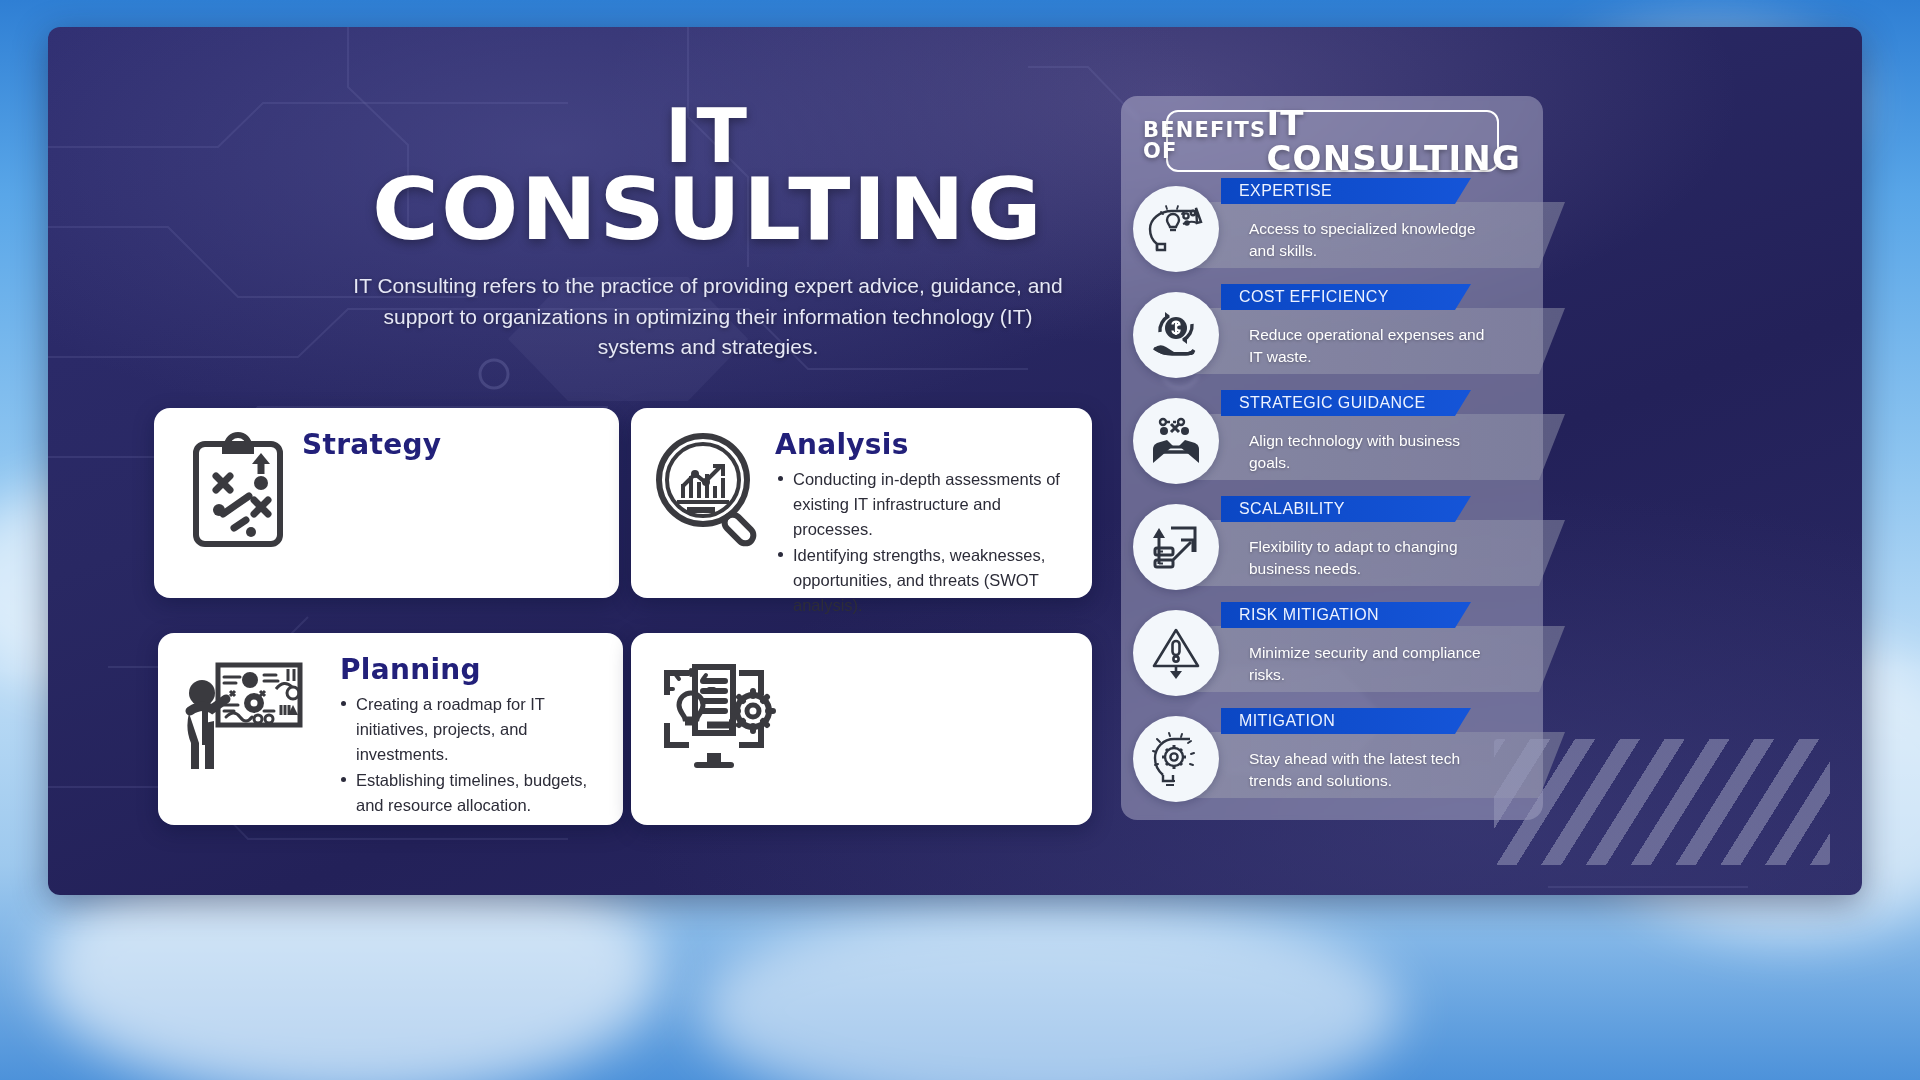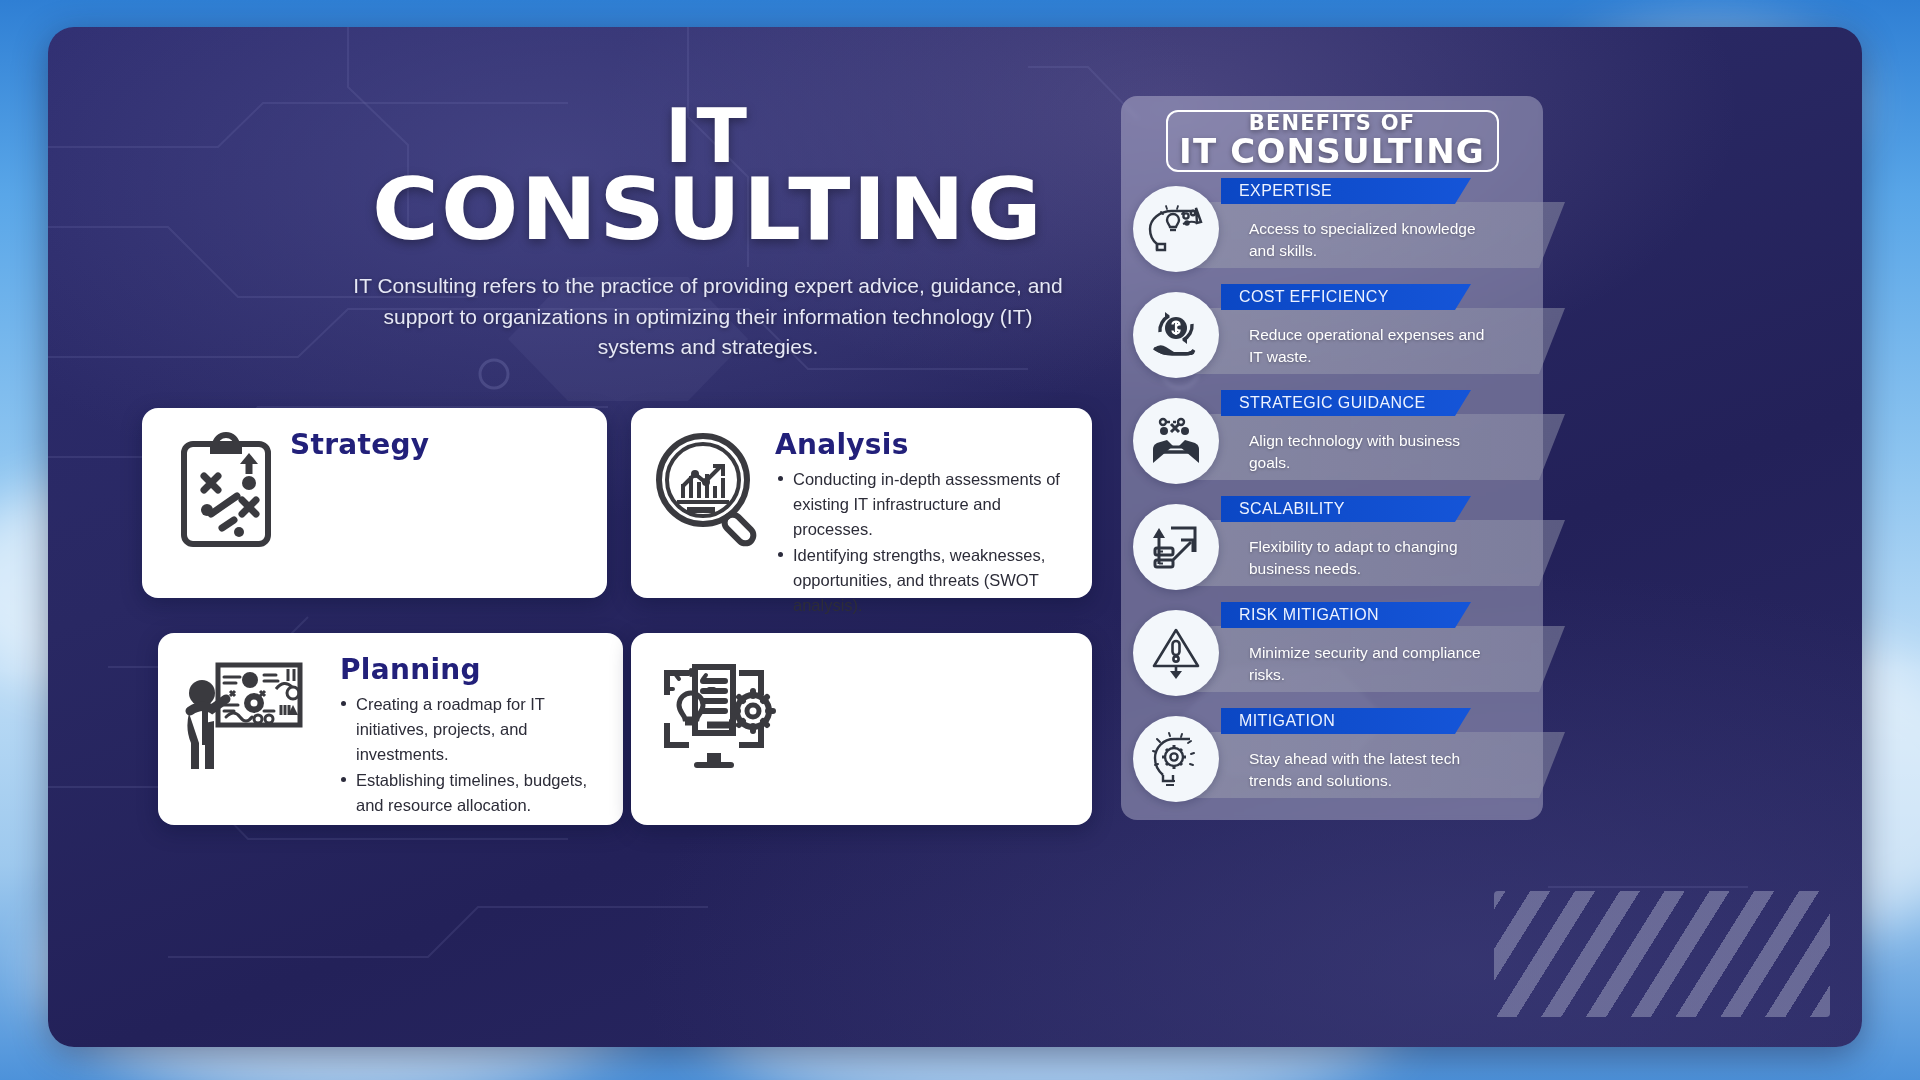--- a/index.html
+++ b/index.html
@@ -12,22 +12,22 @@
   
   .cloud{position:absolute;border-radius:50%;background:rgba(255,255,255,.55);filter:blur(26px);pointer-events:none;}
   .c1{left:-60px;top:470px;width:460px;height:230px;}
   .c2{left:40px;top:840px;width:620px;height:260px;background:rgba(255,255,255,.6);}
   .c3{right:-80px;top:640px;width:420px;height:300px;background:rgba(255,255,255,.5);}
   .c4{right:60px;top:20px;width:300px;height:160px;background:rgba(255,255,255,.35);}
   .c5{left:700px;top:900px;width:700px;height:220px;background:rgba(255,255,255,.5);}
 
   
   .panel{
-    position:absolute;left:48px;top:27px;width:1814px;height:1020px;
-    border-radius:26px;overflow:hidden;
+    position:absolute;left:48px;top:27px;width:1814px;height:868px;
+    border-radius:12px;overflow:hidden;
     background:
       radial-gradient(ellipse 60% 55% at 28% 14%, rgba(86,86,150,.55) 0%, rgba(40,40,95,0) 62%),
       radial-gradient(ellipse 52% 48% at 62% 8%, rgba(120,110,165,.40) 0%, rgba(40,40,95,0) 60%),
       radial-gradient(ellipse 70% 60% at 78% 92%, rgba(70,70,130,.45) 0%, rgba(35,35,88,0) 65%),
       linear-gradient(160deg,#2e2d70 0%,#292863 36%,#232159 62%,#2b2a66 100%);
     box-shadow:0 8px 34px rgba(20,24,60,.45);
   }
   
   .circuit{position:absolute;inset:0;opacity:.5;pointer-events:none;}
 
@@ -60,36 +60,36 @@
   }
   .card ul{list-style:none;}
   .card li{
     position:relative;padding-left:18px;color:#2c2c38;font-size:16.5px;
     line-height:1.5;margin-bottom:2px;
   }
   .card li:before{
     content:"";position:absolute;left:3px;top:9px;width:5px;height:5px;
     border-radius:50%;background:#2b2b3c;
   }
-  #card-strategy{left:0;top:0;width:465px;height:190px;padding-left:28px;}
+  #card-strategy{left:12px;top:0;width:465px;height:190px;padding-left:28px;}
   #card-analysis{left:489px;top:0;width:461px;height:190px;}
   #card-planning{left:16px;top:225px;width:465px;height:192px;gap:26px;}
   #card-implementation{left:489px;top:225px;width:461px;height:192px;}
   #card-strategy h3,#card-planning h3{text-align:left;padding-left:2px;}
   #card-analysis h3,#card-implementation h3{text-align:left;}
 
   
   .benefits{
     position:absolute;left:1073px;top:69px;width:422px;height:724px;
     border-radius:16px;background:rgba(226,228,240,.36);
     backdrop-filter:blur(2px);
   }
   .ben-head{
     margin:14px auto 6px;width:333px;height:62px;border:2px solid #fff;border-radius:12px;
-    display:flex;flex-direction:column;align-items:center;justify-content:center;
+    display:flex;flex-direction:row;align-items:center;justify-content:center;
     background:rgba(255,255,255,.06);
   }
   .ben-head span{
     font-family:"DejaVu Sans",sans-serif;color:#fff;font-weight:700;
     letter-spacing:1.2px;line-height:1.02;text-shadow:0 2px 5px rgba(0,0,0,.35);
   }
   .ben-head .h1{font-size:21px;}
   .ben-head .h2{font-size:34px;}
 
   .ben-list{position:relative;margin-top:6px;}

